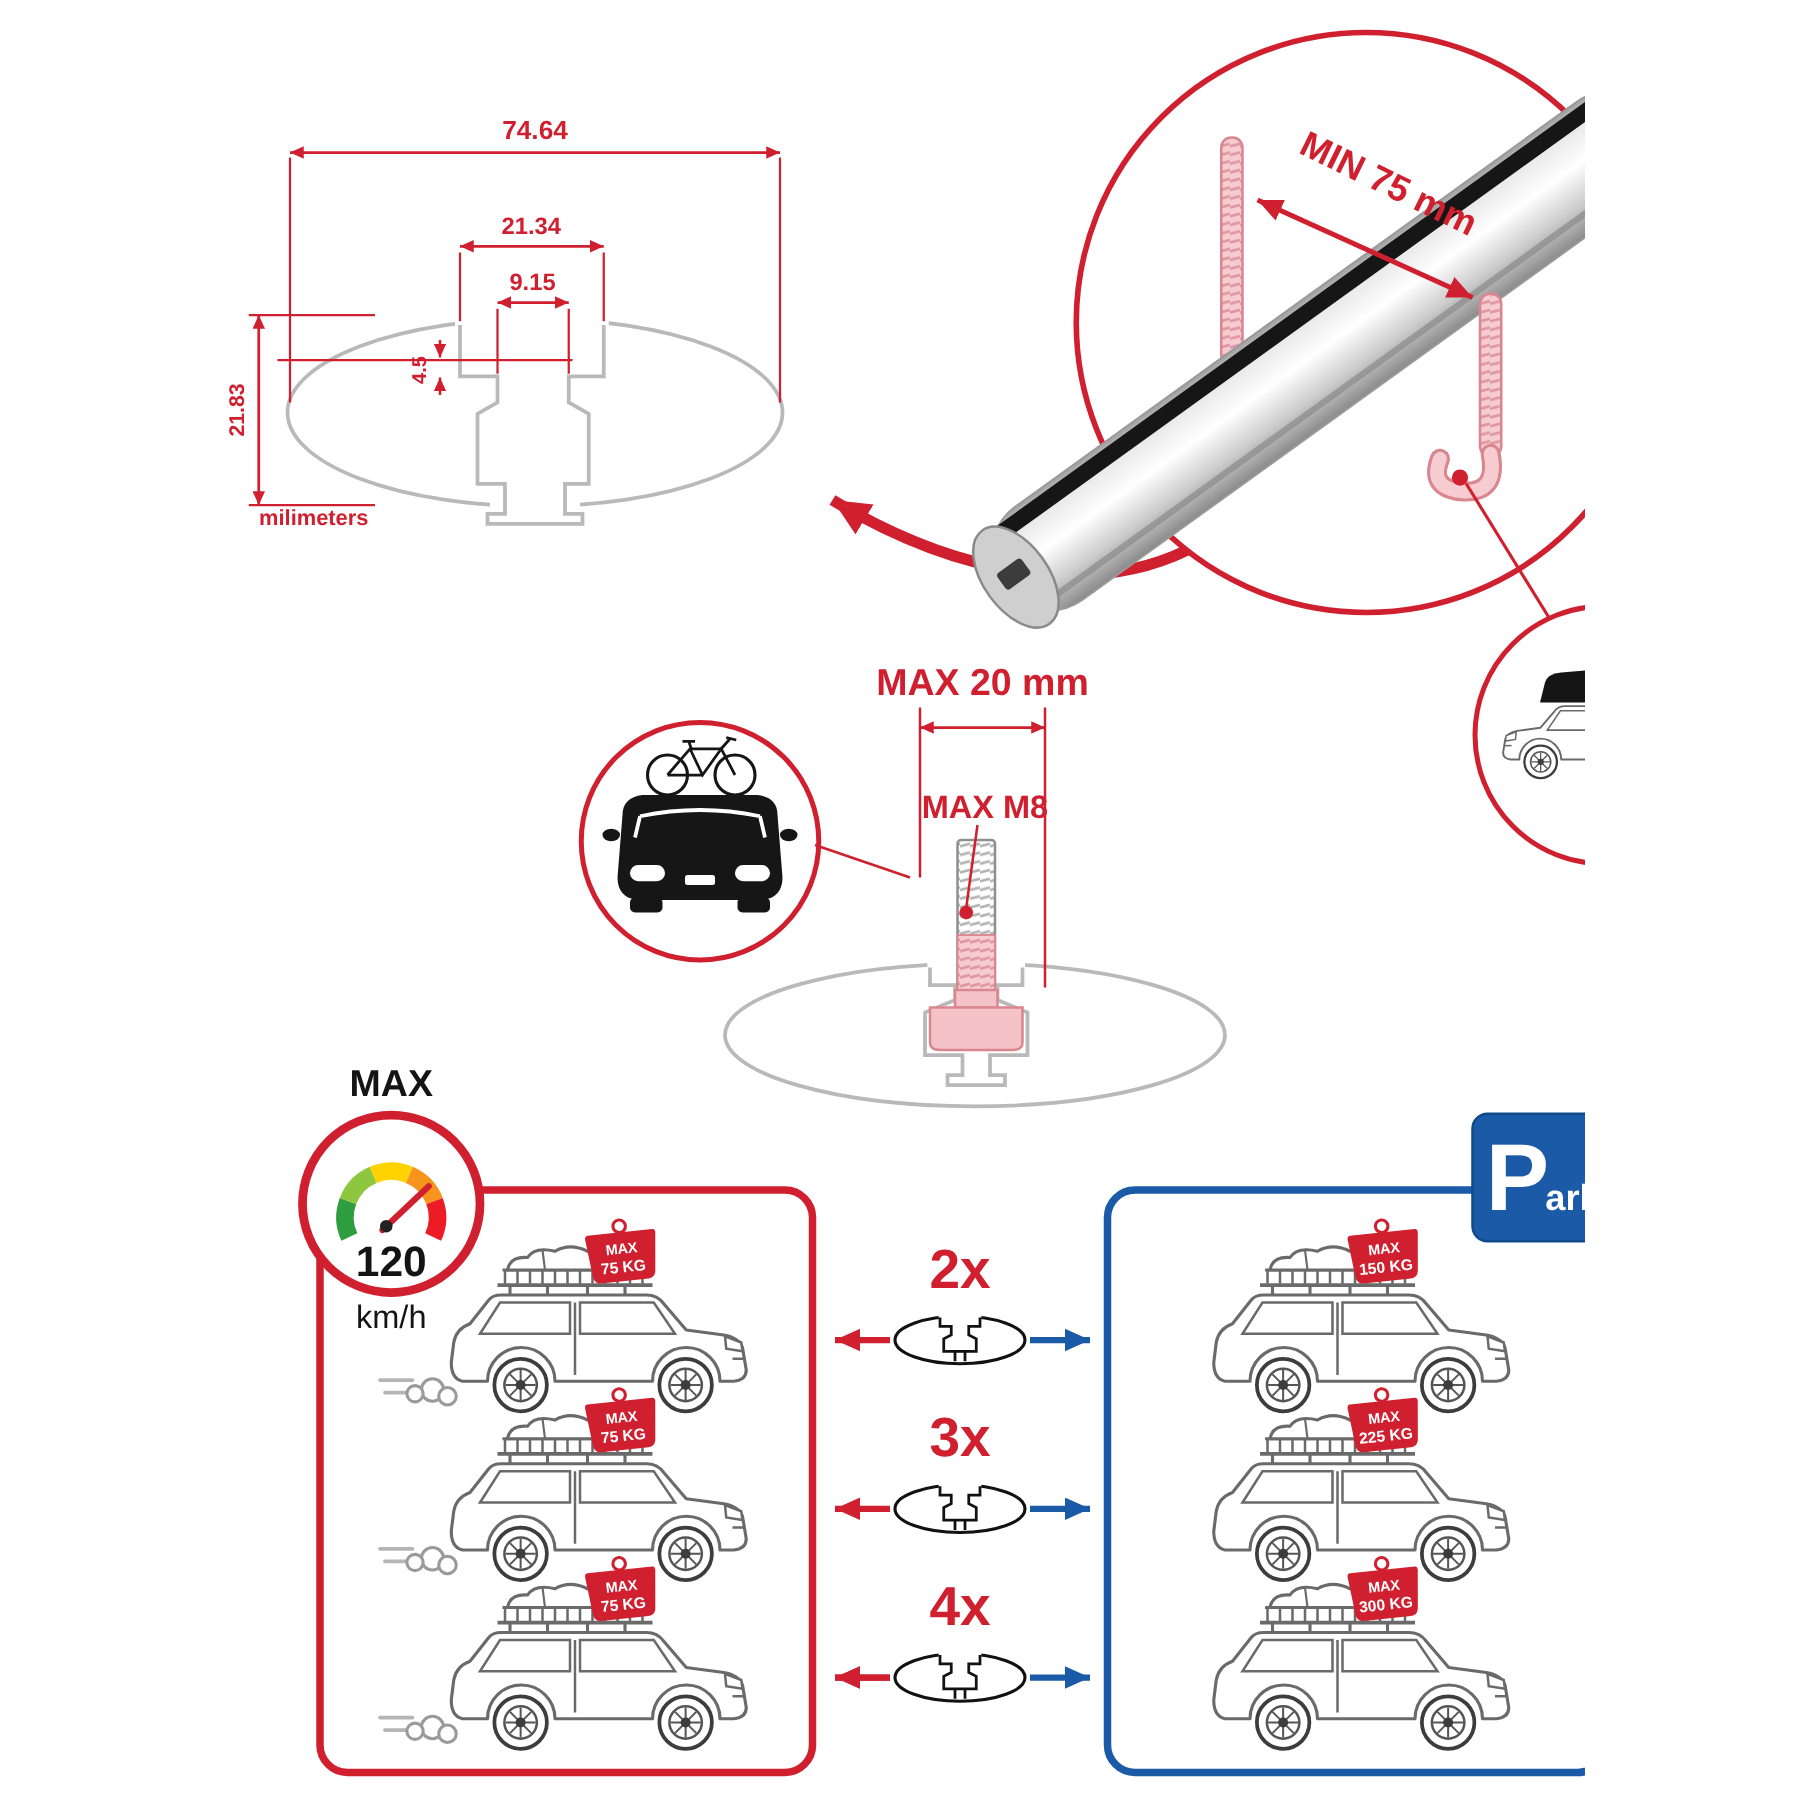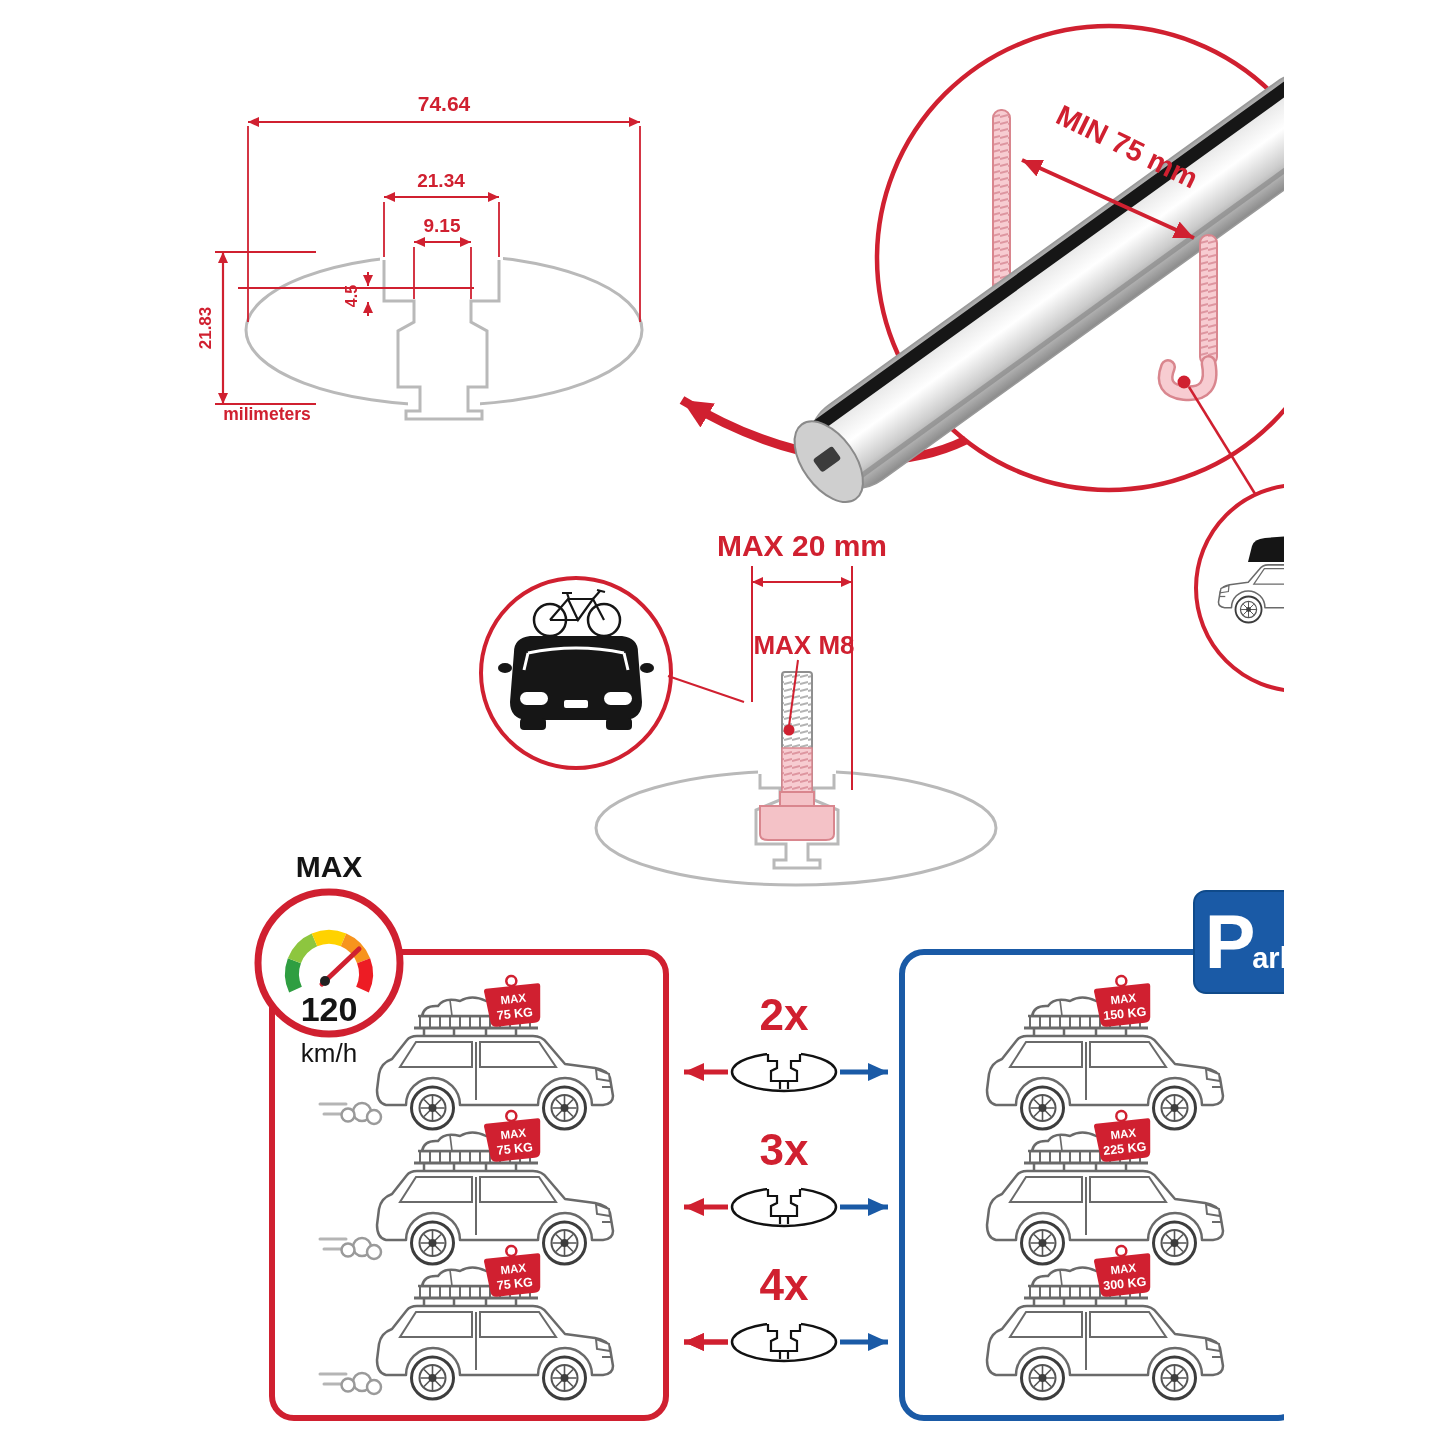--- a/index.html
+++ b/index.html
@@ -1,16 +1,16 @@
 <!DOCTYPE html>
 <html><head>
 <meta charset="utf-8">
 <style>
   html,body{margin:0;padding:0;background:#ffffff;}
-  .stage{position:relative;width:1268px;height:1445px;background:#ffffff;overflow:hidden;margin-left:16px;}
+  .stage{position:relative;width:1268px;height:1445px;background:#ffffff;overflow:hidden;}
   svg{display:block;}
   text{font-family:"Liberation Sans","DejaVu Sans",sans-serif;}
   .dimtxt{fill:#d02030;font-weight:bold;}
   .blktxt{fill:#141414;font-weight:bold;}
   .whttxt{fill:#ffffff;font-weight:bold;}
 </style>
 </head>
 <body>
 
 <div class="stage">

